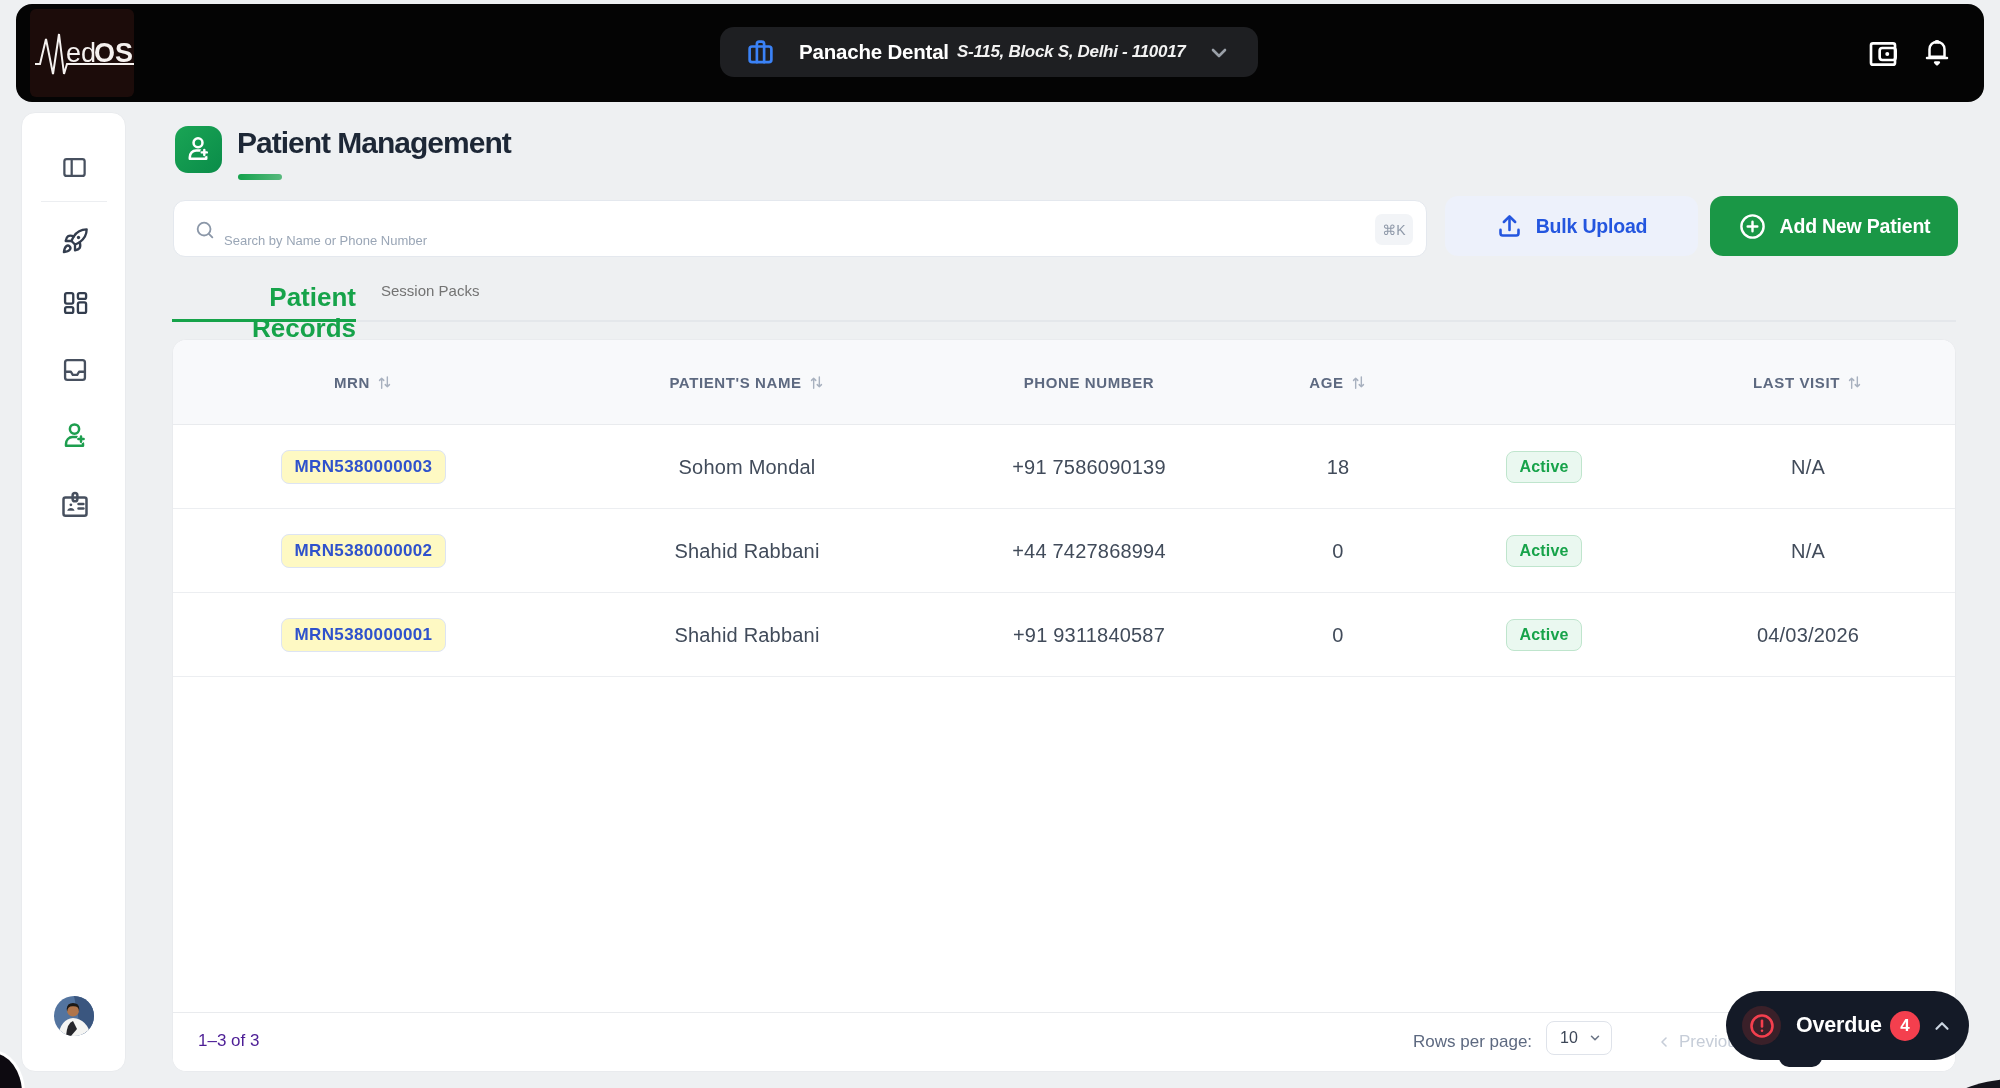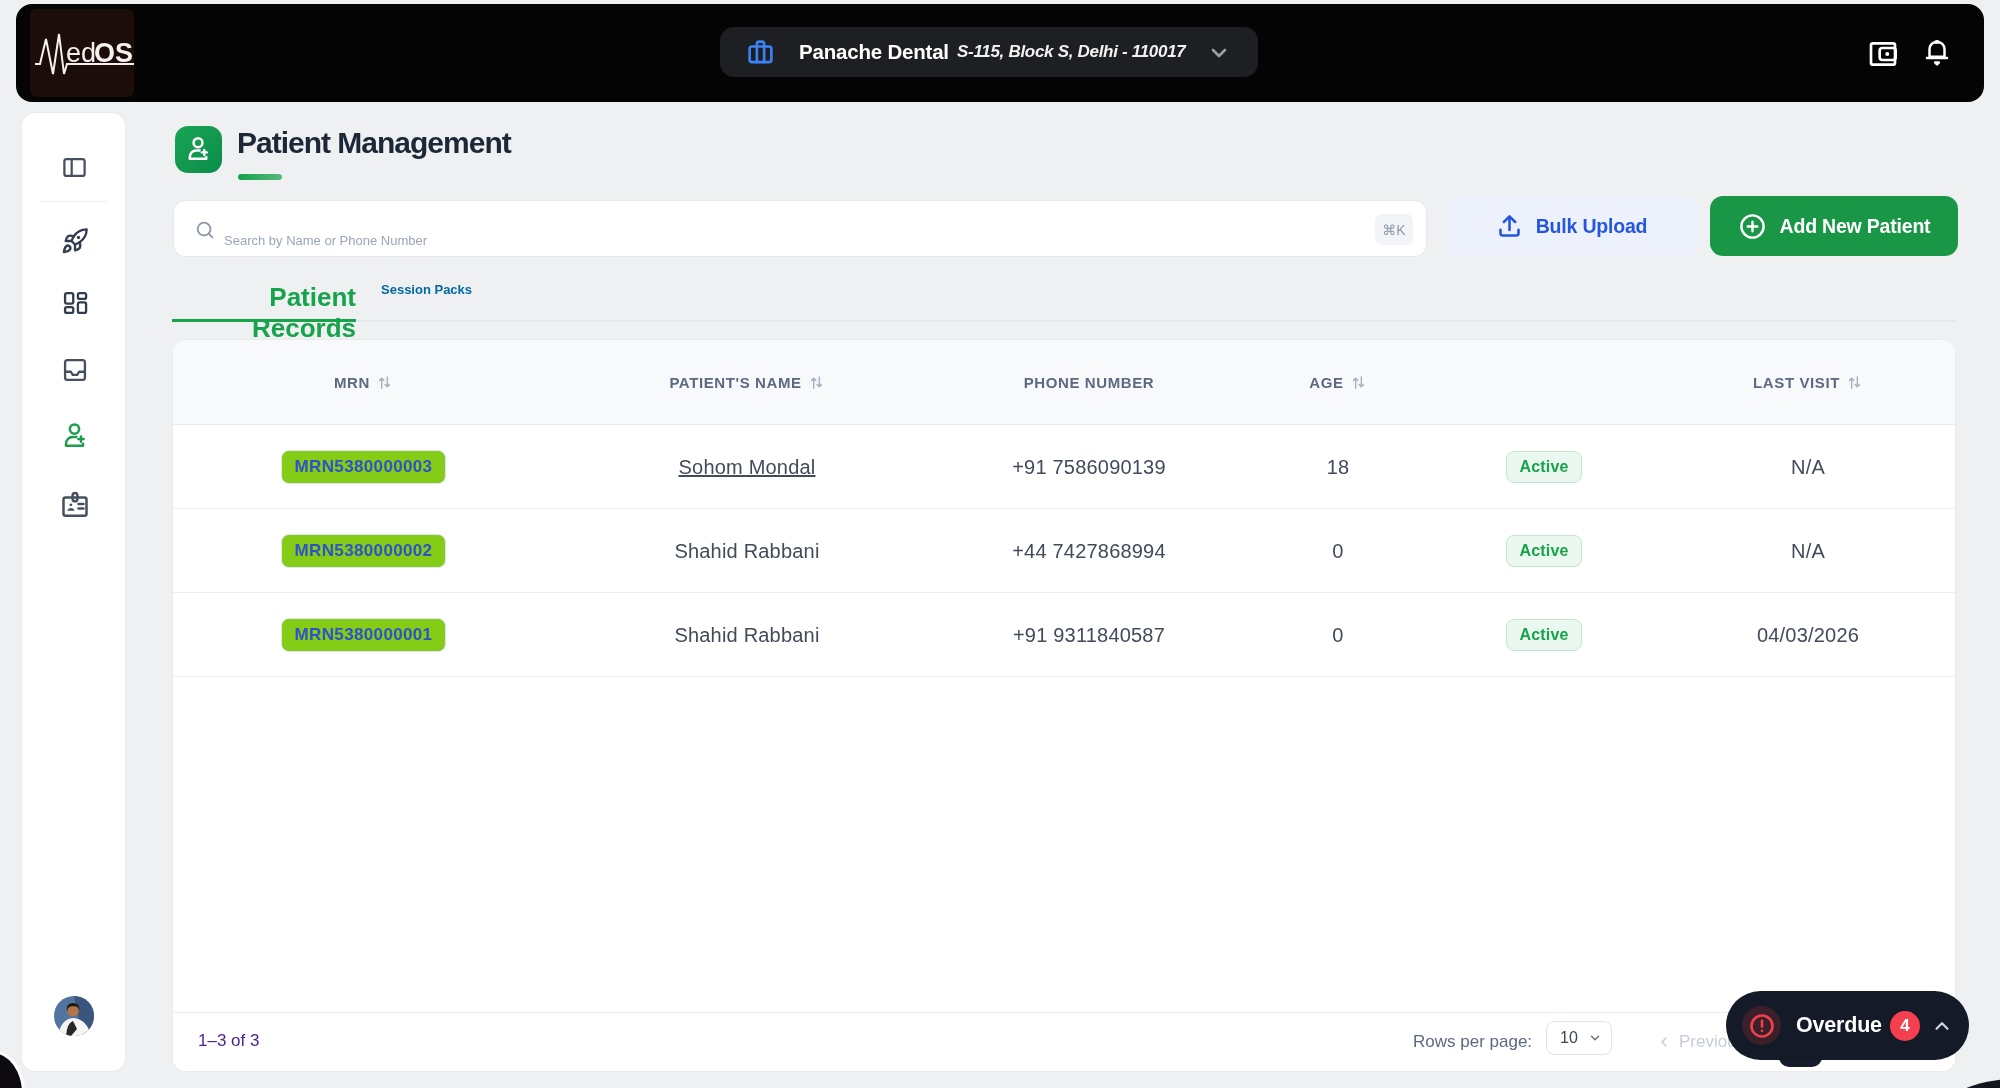--- a/index.html
+++ b/index.html
@@ -30,31 +30,31 @@
   .search .ph { position:absolute; left:50px; top:17px; font-size:13px; color:#9aa6b6;margin-top:15px; }
   .kbd { position:absolute; left:1201px; top:13px; width:38px; height:31px; background:#f2f4f7; border-radius:7px;
          color:#8f99a9; font-size:14px; display:flex; align-items:center; justify-content:center; }
   .btn { display:flex; align-items:center; justify-content:center; border-radius:13px; font-weight:bold; font-size:19.5px; letter-spacing:-.2px; }
   .bulk { left:1445px; top:196px; width:253px; height:60px; background:#edf1fb; color:#2456df; }
   .addp { left:1710px; top:196px; width:248px; height:60px; background:#1a9746; color:#fff; }
 
   
   .tabline { left:172px; top:320px; width:1784px; height:2px; background:#e4e7eb; }
   .tab1 { left:172px; top:282px; width:184px; height:40px; color:#16a34a; font-size:26px; font-weight:bold; text-align:right; border-bottom:3px solid #16a34a; }
-  .tab2 { left:381px; top:282px; color:#0369a1; font-size:13px; font-weight:bold; }
+  .tab2 { left:381px; top:282px; color:#737373; font-size:15px; font-weight:normal; }
 
   
   .card { left:172px; top:339px; width:1784px; height:733px; background:#fff; border:1px solid #e9ebee; border-radius:14px; overflow:hidden; }
   .thead { position:absolute; left:0; top:0; width:100%; height:85px; background:#f8f9fb; border-bottom:1px solid #e9ebee; }
   .th { position:absolute; top:0; height:85px; display:flex; align-items:center; justify-content:center; gap:6px;
         font-size:15px; font-weight:bold; color:#5d6980; letter-spacing:.6px; }
   .row { position:absolute; left:0; width:100%; height:84px; border-bottom:1px solid #eceef1; }
   .cell { position:absolute; top:0; height:84px; display:flex; align-items:center; justify-content:center;
           font-size:20px; color:#414b5a; letter-spacing:.2px; }
-  .chip { background:#84cc16; border:1.5px solid #dde4f3; border-radius:8px; color:#2f52cc; font-weight:bold;
+  .chip { background:#fef9c3; border:1.5px solid #dde4f3; border-radius:8px; color:#2f52cc; font-weight:bold;
           font-size:17px; padding:6px 13px; letter-spacing:.35px; }
   .achip { background:#eaf8f0; border:1.5px solid #bfe5cd; border-radius:8px; color:#17a34a; font-weight:bold;
            font-size:16px; padding:6px 12px; }
   .tfoot { position:absolute; left:0; bottom:0; width:100%; height:59px; border-top:1px solid #e9ebee; background:#fff; }
 
   
   .odnotch { left:1779px; top:1040px; width:43px; height:27px; background:#161c2a; border-radius:0 0 10px 10px; }
   .overdue { left:1726px; top:991px; width:243px; height:69px; background:#141a27; border-radius:35px; display:flex; align-items:center; }
   .odtext { color:#fff; font-weight:bold; font-size:21.5px; margin-left:15px; letter-spacing:-.2px; width:79px; }
   .odbadge { width:30px; height:30px; border-radius:50%; background:#f43f4e; color:#fff; font-weight:bold; font-size:17px;
@@ -218,21 +218,21 @@
   <div class="th" style="left:836px; width:160px;">PHONE NUMBER</div>
   <div class="th" style="left:1560px; width:150px;">LAST VISIT <svg width="17" height="17" viewBox="0 0 24 24" fill="none" stroke="#a8b1bf" stroke-width="2" stroke-linecap="round" stroke-linejoin="round">
         <path d="M8 20V6M5 9l3-3 3 3"></path>
         <path d="M16 4v14M13 15l3 3 3-3"></path>
       </svg></div>
 
   <div class="row" style="top:85px;">
     <div class="cell" style="left:112px; width:157px;">
         <span class="chip">MRN5380000003</span>
       </div>
-    <div class="cell" style="left:299px; width:550px;text-decoration:underline;">Sohom Mondal</div>
+    <div class="cell" style="left:299px; width:550px;">Sohom Mondal</div>
     <div class="cell" style="left:836px; width:160px;">+91 7586090139</div>
     <div class="cell" style="left:1090px; width:150px;">18</div>
     <div class="cell" style="left:1296px; width:150px;">
         <span class="achip">Active</span>
       </div>
     <div class="cell" style="left:1560px; width:150px;">N/A</div>
   </div>
   <div class="row" style="top:169px;">
     <div class="cell" style="left:112px; width:157px;">
         <span class="chip">MRN5380000002</span>

